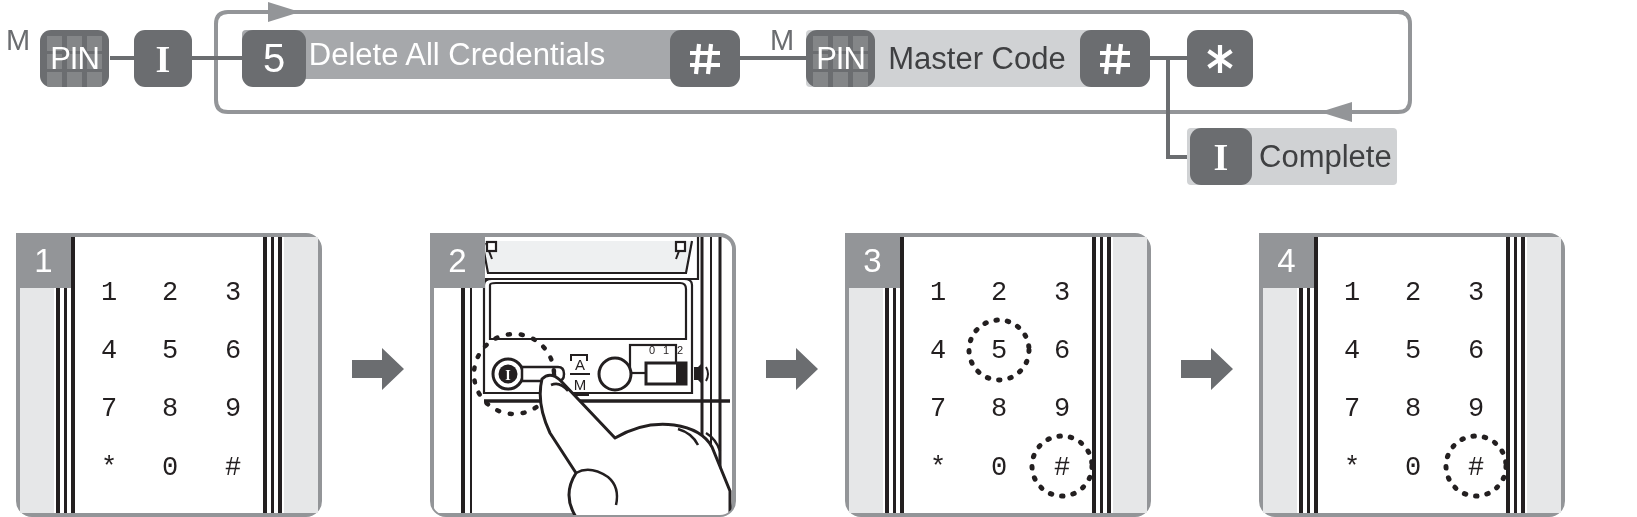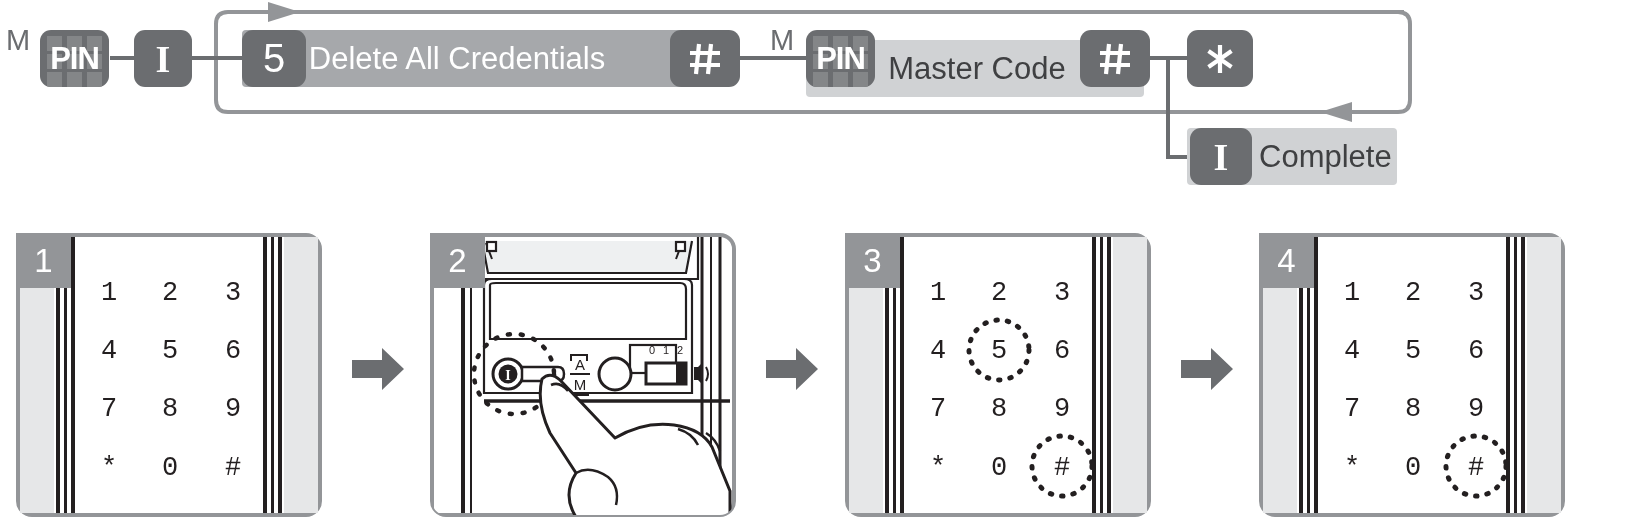--- a/index.html
+++ b/index.html
@@ -58,21 +58,20 @@
   }
 
   
   .pin-badge {
     position: absolute;
     width: 69px;
     height: 57px;
     background: #6b6d70;
     border-radius: 11px;
     overflow: hidden;
-    font-weight: bold;
   }
   .pin-grid {
     position: absolute;
     left: 0; top: 0;
     width: 69px; height: 57px;
   }
   .pin-grid i {
     position: absolute;
     background: #848688;
     width: 15px;
@@ -104,28 +103,28 @@
     box-sizing: border-box;
     border-radius: 4px;
   }
   .flow-bar span {
     font-family: "Liberation Sans", sans-serif;
     white-space: nowrap;
   }
 
   #bar-delete {
     left: 242px; top: 30px;
-    width: 466px; height: 57px;
+    width: 466px; height: 49px;
     background: #a6a8ab;
     justify-content: center;
   }
   #bar-delete span { color: #ffffff; font-size: 31px; padding-right: 36px;}
 
   #bar-master {
-    left: 806px; top: 40px;
+    left: 806px; top: 30px;
     width: 338px; height: 57px;
     background: #d0d2d4;
     justify-content: center;
   }
   #bar-master span { color: #3f4042; font-size: 31px; padding-right: 36px; padding-left: 40px;}
 
   #bar-continue {
     left: 1187px; top: 30px;
     width: 212px; height: 57px;
     background: #d0d2d4;

